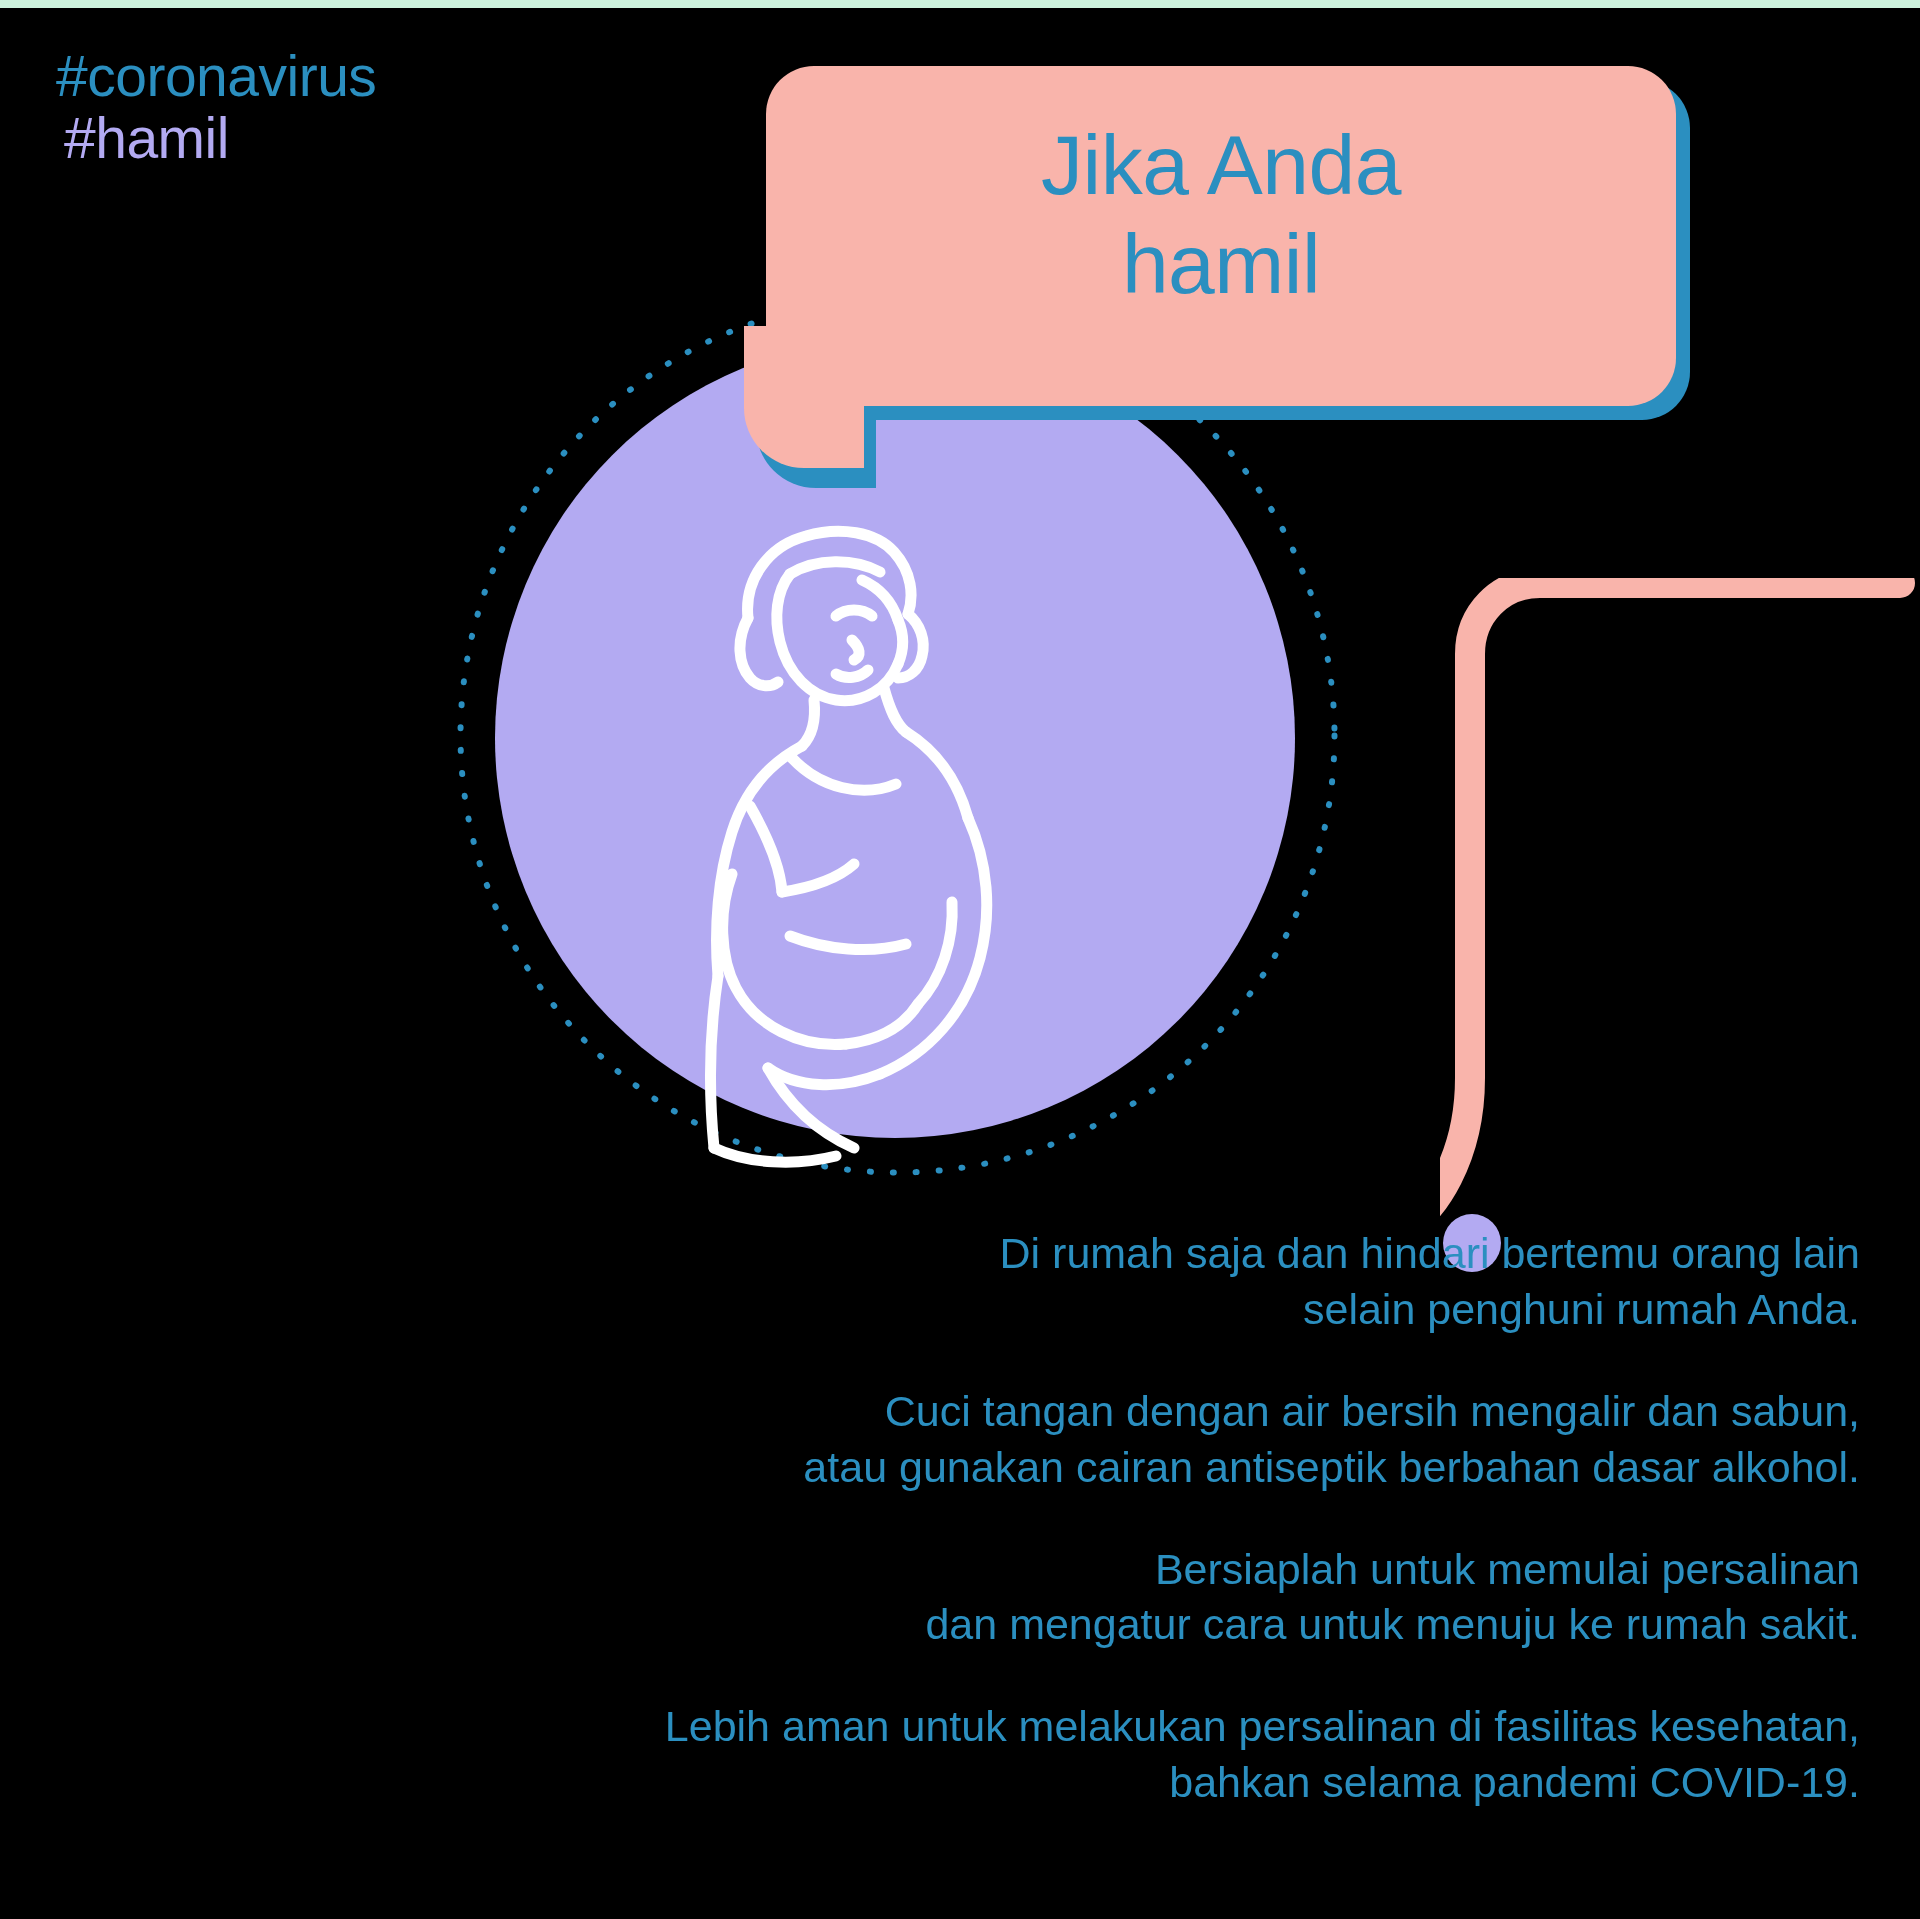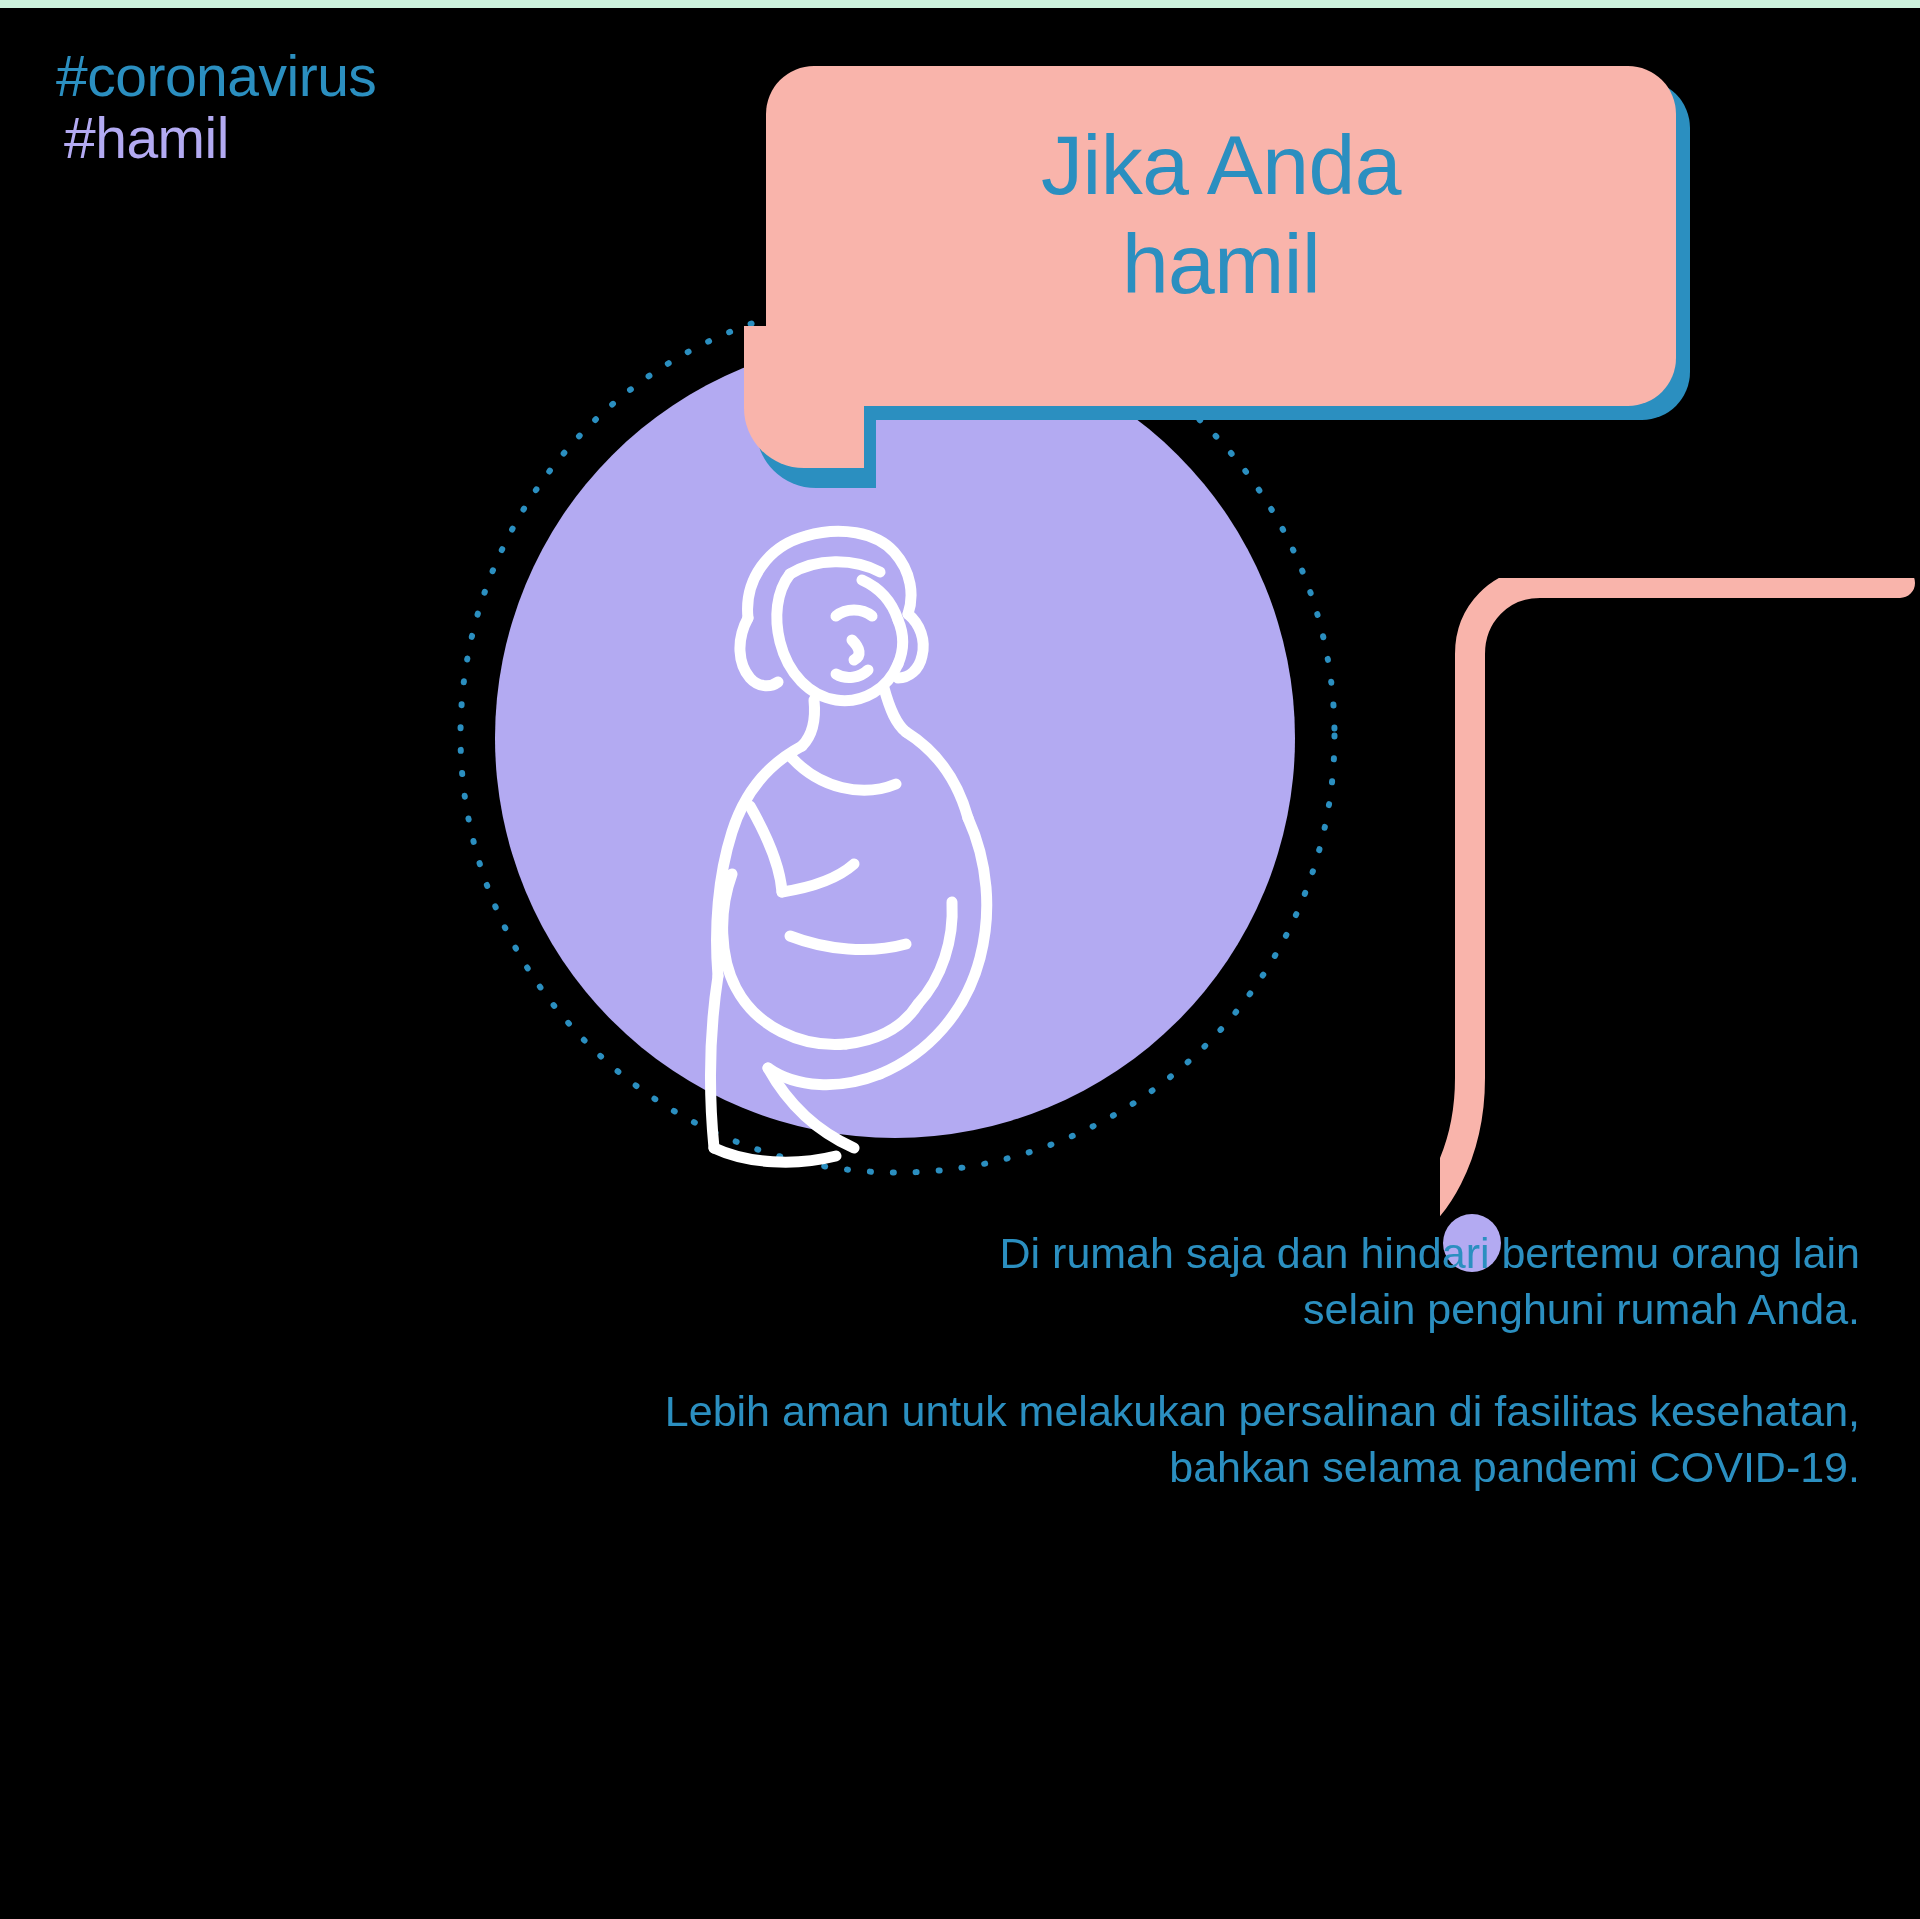--- a/index.html
+++ b/index.html
@@ -220,17 +220,21 @@
 hamil</div>
 
   <svg class="pink-hook" viewBox="0 0 500 700">
     <path d="M460 5 L100 5 C60 5 30 36 30 76 L30 500 C30 570 0 640 -60 665" fill="none" stroke="#f9b4ab" stroke-width="30" stroke-linecap="round"></path>
   </svg>
   <div class="purple-dot"></div>
 
   <div class="copy">
     <p class="p1">Di rumah saja dan hindari bertemu orang lain
 selain penghuni rumah Anda.</p>
+    <p class="p2">Cuci tangan dengan air bersih mengalir dan sabun,
+atau gunakan cairan antiseptik berbahan dasar alkohol.</p>
+    <p class="p3">Bersiaplah untuk memulai persalinan
+dan mengatur cara untuk menuju ke rumah sakit.</p>
     <p class="p4">Lebih aman untuk melakukan persalinan di fasilitas kesehatan,
 bahkan selama pandemi COVID-19.</p>
   </div>
 
 </div>
 
 </body></html>

